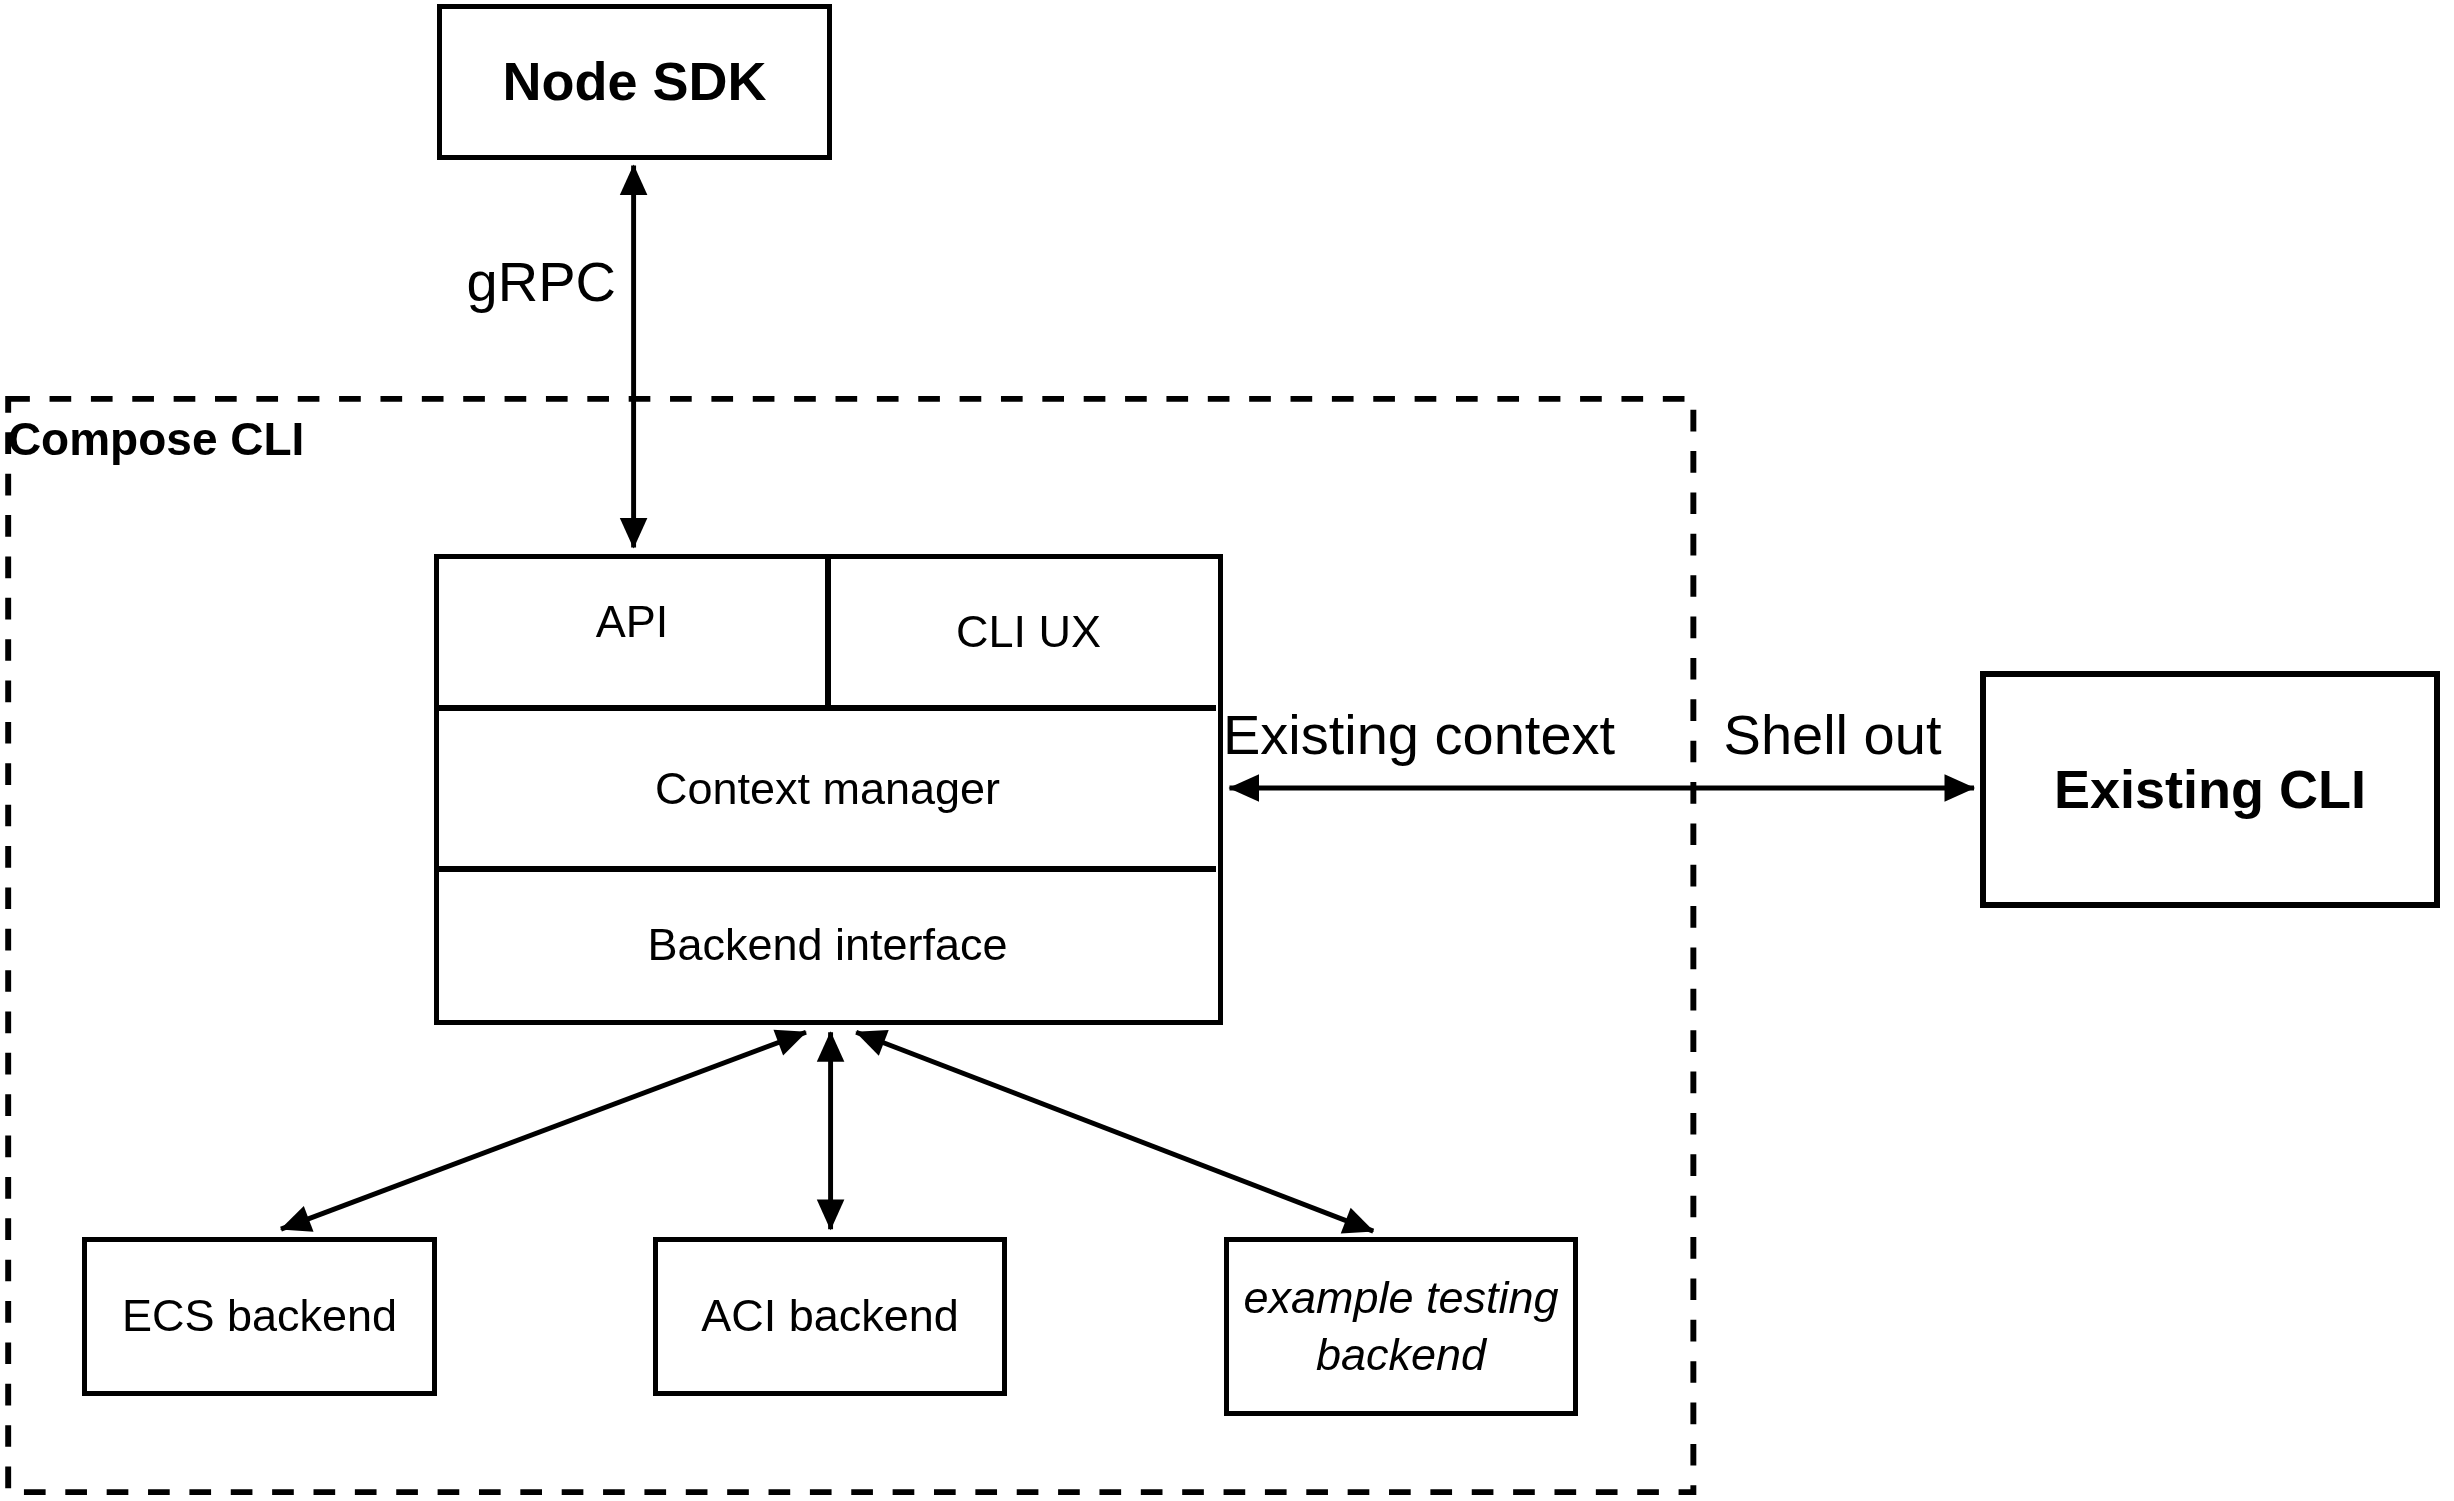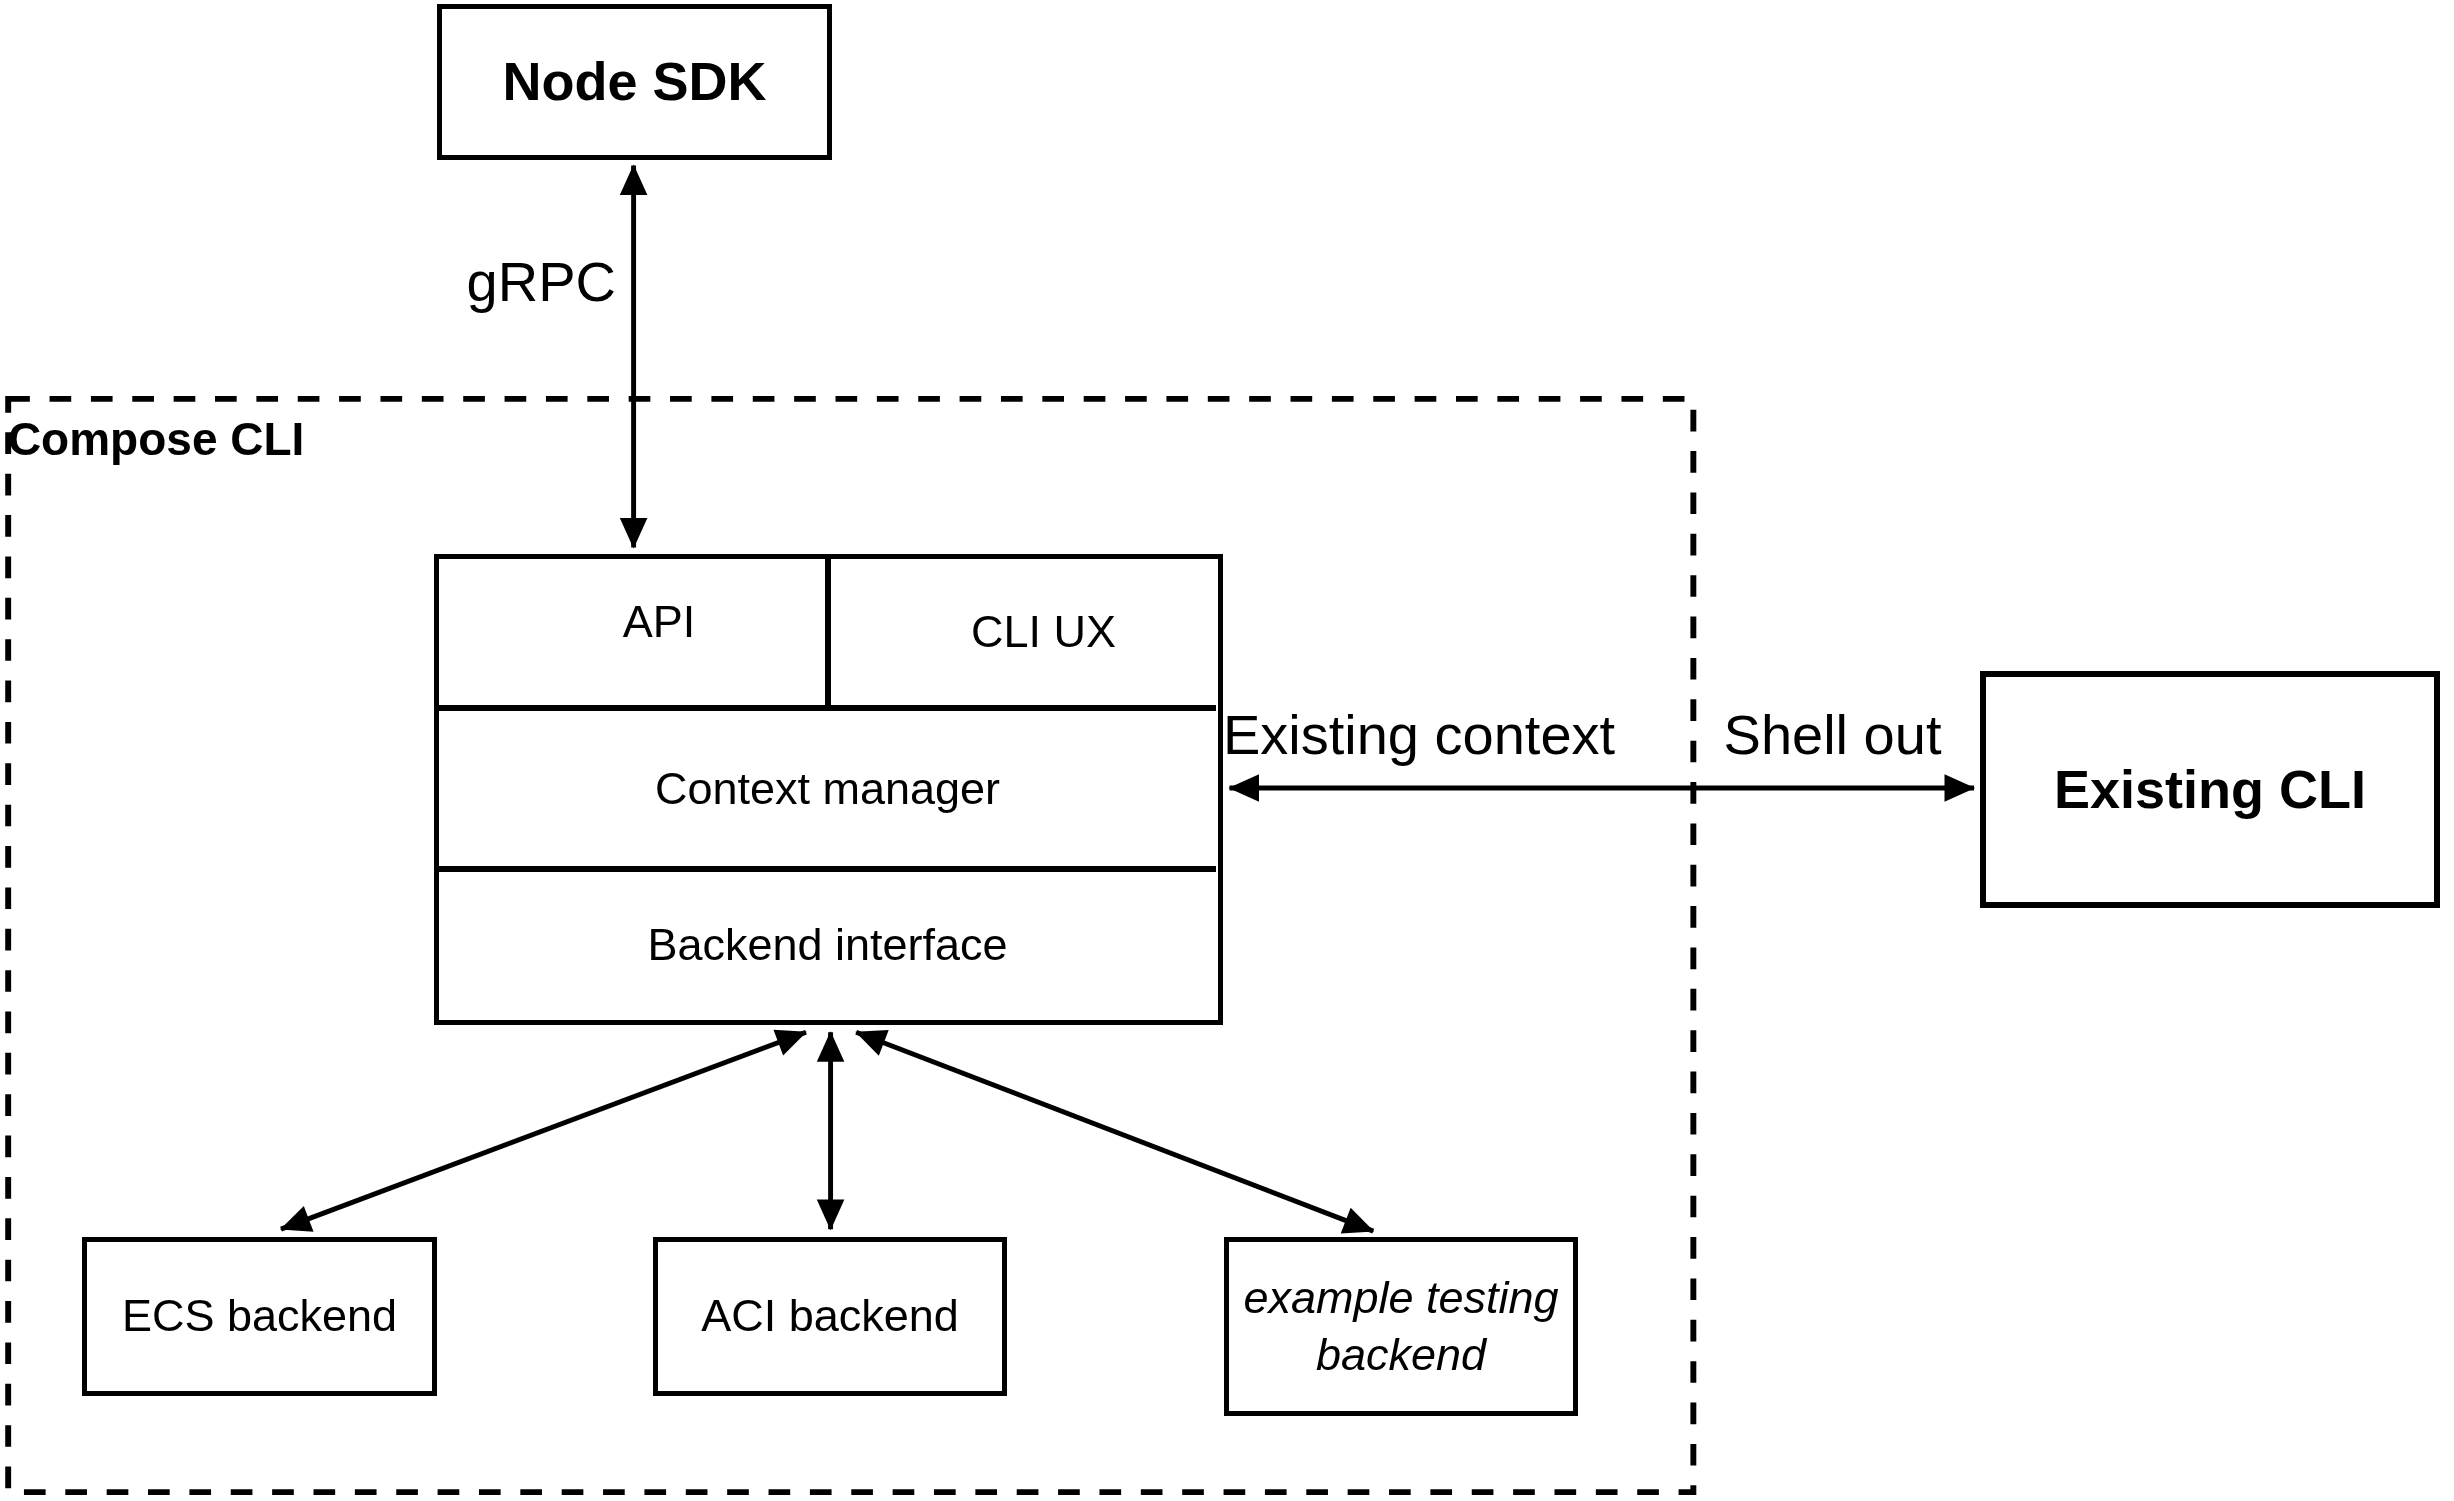--- a/index.html
+++ b/index.html
@@ -84,23 +84,23 @@
 
   <div class="group-label" style="left:7.9px; top:412px;">Compose CLI</div>
 
   <div class="box title" style="left:437px; top:3.9px; width:395px; height:156px;">
     <span>Node SDK</span>
   </div>
 
   <div class="edge-label right" style="left:419px; top:254px; width:197px; height:55px;">gRPC</div>
 
   <div class="box" style="left:434px; top:554px; width:789px; height:471px;">
-    <div class="cell" style="left:0; top:0; width:386px; height:126px;padding-left:27px;">API</div>
+    <div class="cell" style="left:0; top:0; width:386px; height:126px;">API</div>
     <div class="divider" style="left:386px; top:0; width:5.9px; height:146px;"></div>
-    <div class="cell" style="left:412px; top:0; width:385px; height:146px;">CLI UX</div>
+    <div class="cell" style="left:397px; top:0; width:385px; height:146px;">CLI UX</div>
     <div class="divider" style="left:0; top:146px; width:777px; height:5.9px;"></div>
     <div class="cell" style="left:0; top:152px; width:777px; height:156px;">Context manager</div>
     <div class="divider" style="left:0; top:307px; width:777px; height:5.9px;"></div>
     <div class="cell" style="left:0; top:313px; width:777px; height:146px;">Backend interface</div>
   </div>
 
   <div class="edge-label center" style="left:1271px; top:707px; width:296px; height:55px;">Existing context</div>
   <div class="edge-label center" style="left:1734px; top:707px; width:197px; height:55px;">Shell out</div>
 
   <div class="box title thick" style="left:1980px; top:671px; width:460px; height:237px;">

